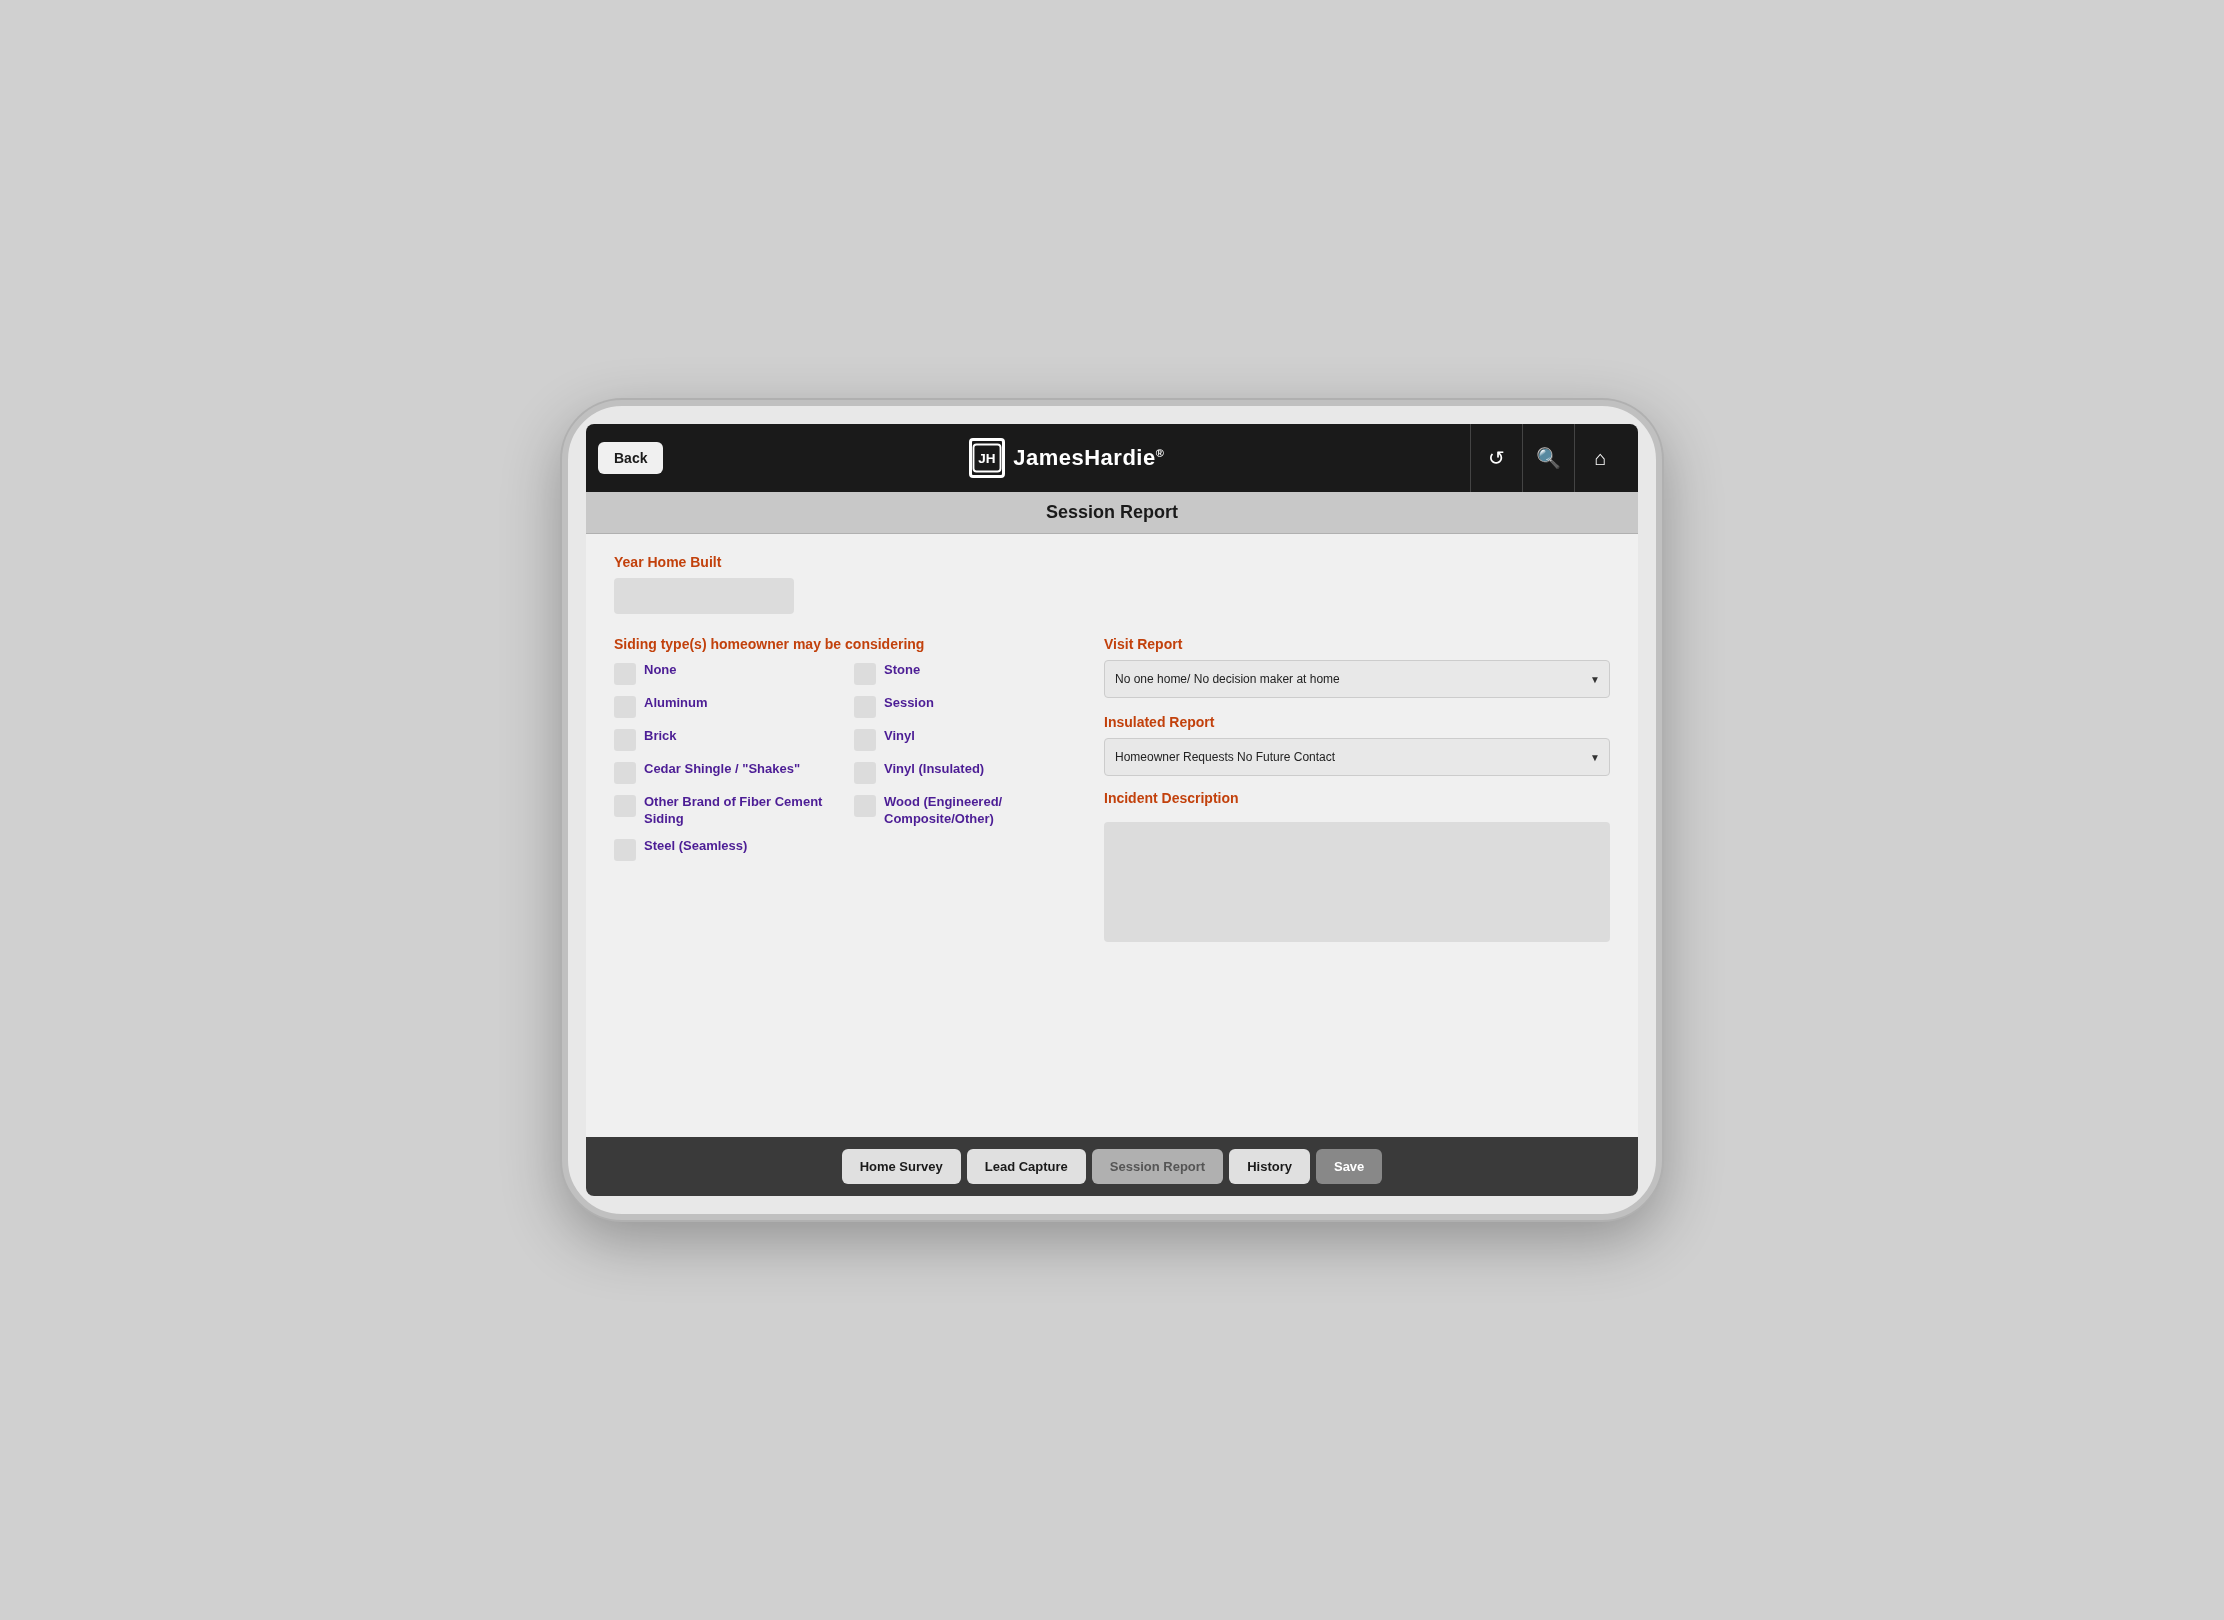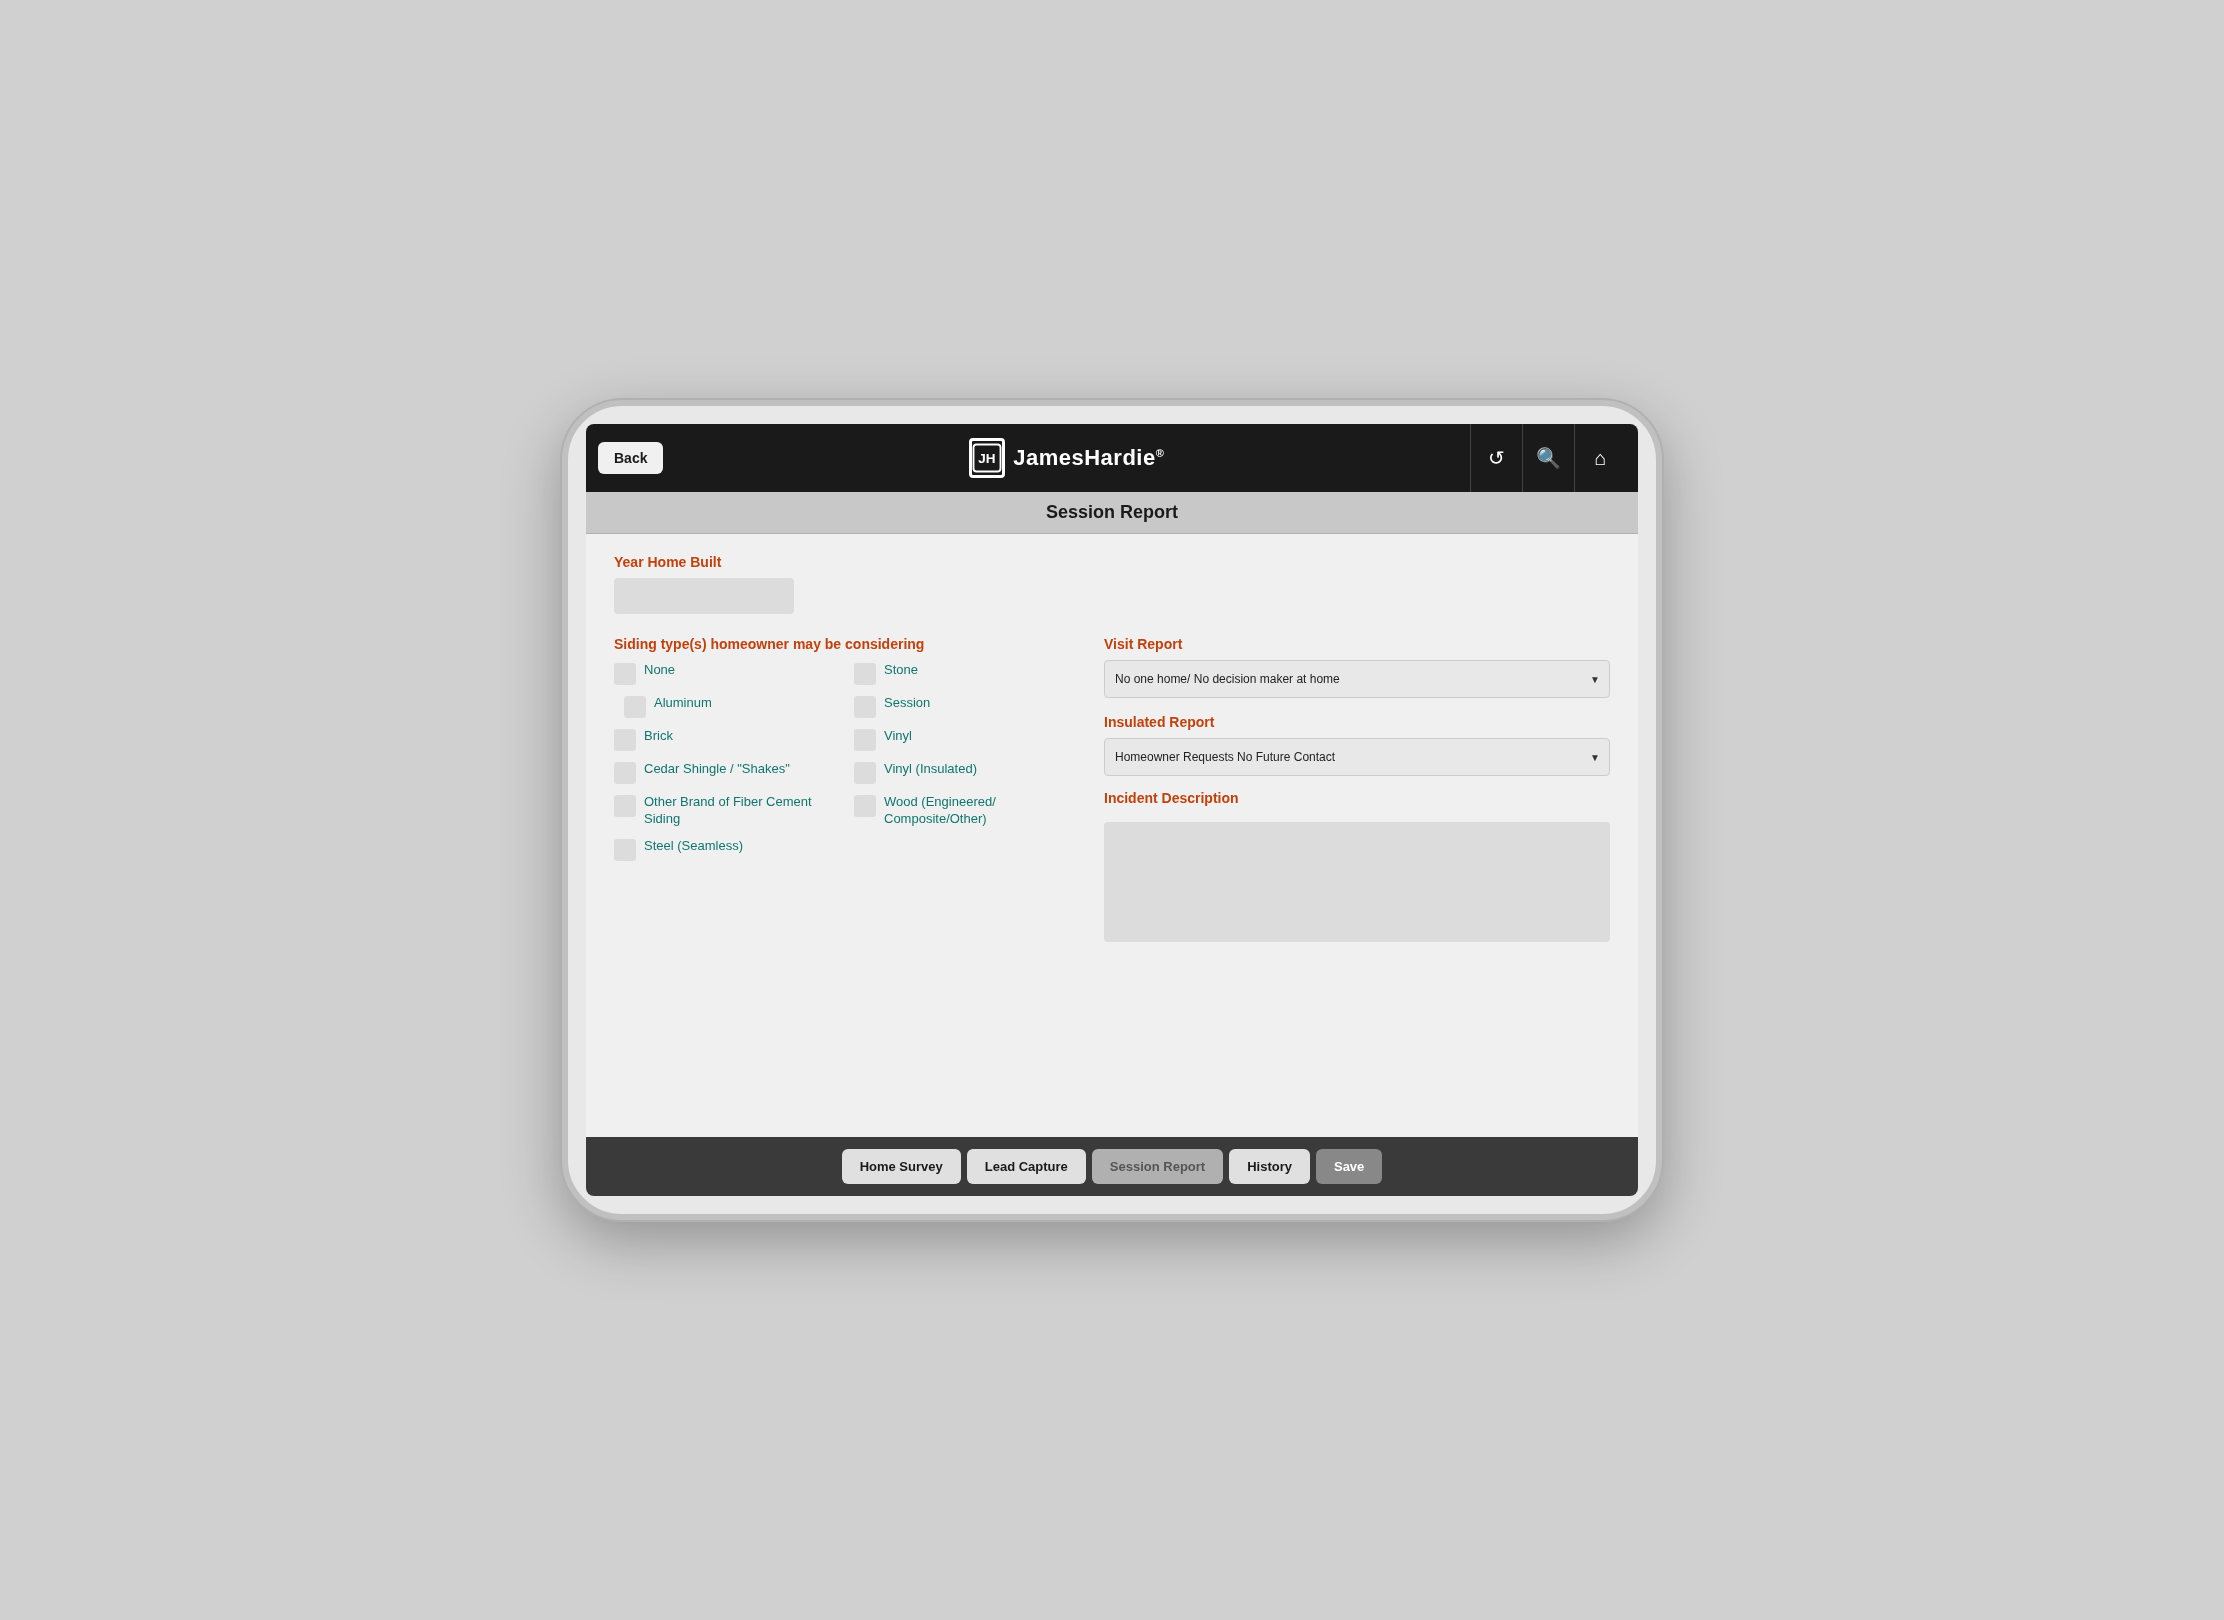--- a/index.html
+++ b/index.html
@@ -173,22 +173,23 @@
     .checkbox-box {
       width: 22px;
       height: 22px;
       background: #dcdcdc;
       border-radius: 3px;
       flex-shrink: 0;
       margin-top: 1px;
     }
     .checkbox-label {
       font-size: 13px;
-      color: #0f766e;
+      color: #4c1d95;
       line-height: 1.3;
+      font-weight: bold;
     }
     .visit-report-section {
       margin-bottom: 16px;
     }
     .dropdown-wrapper {
       position: relative;
       margin-top: 8px;
     }
     .dropdown-wrapper::after {
       content: '▼';
@@ -302,21 +303,21 @@
 
         <div class="left-col">
           <div class="section-label">Siding type(s) homeowner may be considering</div>
           <div class="siding-grid">
 
             <div>
               <div class="checkbox-item">
                 <div class="checkbox-box"></div>
                 <span class="checkbox-label">None</span>
               </div>
-              <div class="checkbox-item" style="margin-top:10px;margin-left:10px;">
+              <div class="checkbox-item" style="margin-top:10px;">
                 <div class="checkbox-box"></div>
                 <span class="checkbox-label">Aluminum</span>
               </div>
               <div class="checkbox-item" style="margin-top:10px;">
                 <div class="checkbox-box"></div>
                 <span class="checkbox-label">Brick</span>
               </div>
               <div class="checkbox-item" style="margin-top:10px;">
                 <div class="checkbox-box"></div>
                 <span class="checkbox-label">Cedar Shingle / "Shakes"</span>

